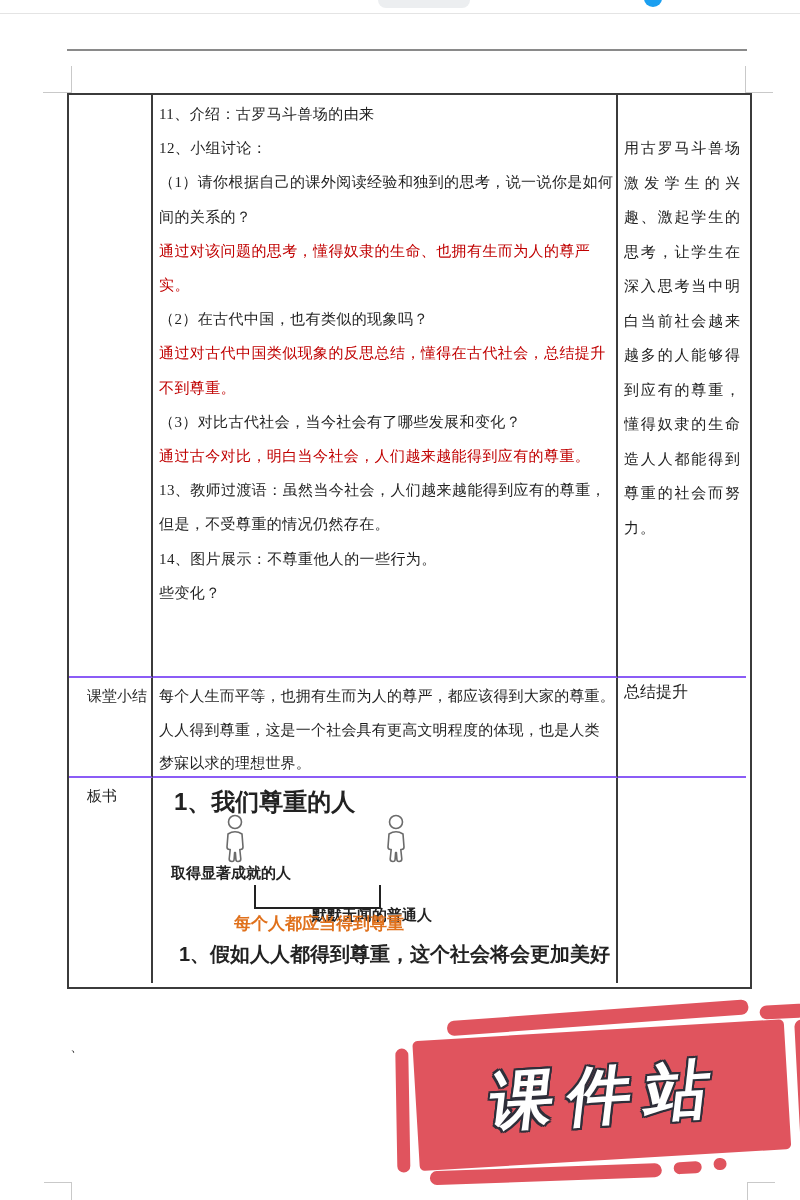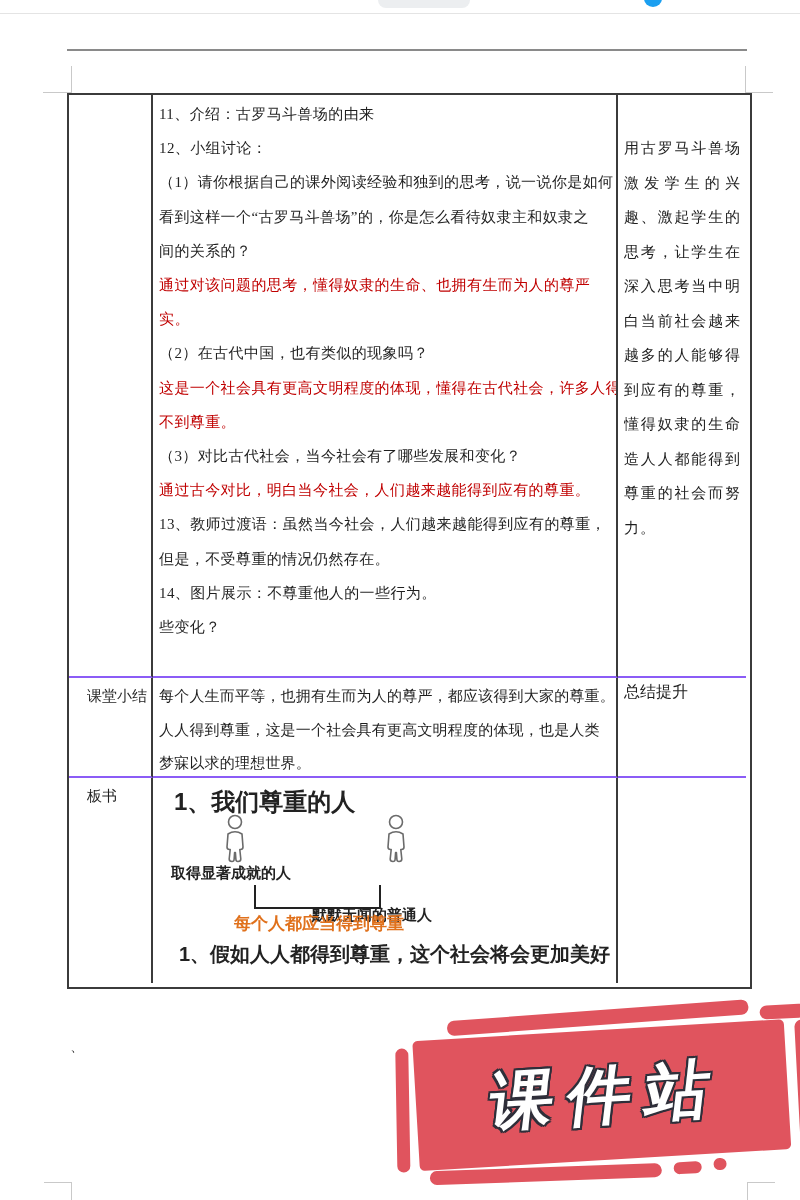--- a/index.html
+++ b/index.html
@@ -81,26 +81,25 @@
   <div class="mark" style="left:747px;top:1182px;width:1px;height:18px;"></div>
   <div class="mark" style="left:747px;top:1182px;width:28px;height:1px;"></div>
 
   <div class="doc-table">
 
     <div class="cell bR bB label-cell"></div>
     <div class="cell bR bB content-cell" id="r1-content">
         <div class="cline">11、介绍：古罗马斗兽场的由来</div>
         <div class="cline">12、小组讨论：</div>
         <div class="cline">（1）请你根据自己的课外阅读经验和独到的思考，说一说你是如何</div>
-        <div class="cline">看到这样一个“古罗马斗兽场”的，你是怎么看待奴隶主和奴隶之</div>
         <div class="cline">间的关系的？</div>
         <div class="cline red">通过对该问题的思考，懂得奴隶的生命、也拥有生而为人的尊严</div>
         <div class="cline red">实。</div>
         <div class="cline">（2）在古代中国，也有类似的现象吗？</div>
-        <div class="cline red">这是一个社会具有更高文明程度的体现，懂得在古代社会，许多人得</div>
+        <div class="cline red">通过对古代中国类似现象的反思总结，懂得在古代社会，总结提升</div>
         <div class="cline red">不到尊重。</div>
         <div class="cline">（3）对比古代社会，当今社会有了哪些发展和变化？</div>
         <div class="cline red">通过古今对比，明白当今社会，人们越来越能得到应有的尊重。</div>
         <div class="cline">13、教师过渡语：虽然当今社会，人们越来越能得到应有的尊重，</div>
         <div class="cline">但是，不受尊重的情况仍然存在。</div>
         <div class="cline">14、图片展示：不尊重他人的一些行为。</div>
         <div class="cline">些变化？</div>
       </div>
     <div class="cell bB note-cell" id="r1-note">
         <div class="nline">用古罗马斗兽场</div>

